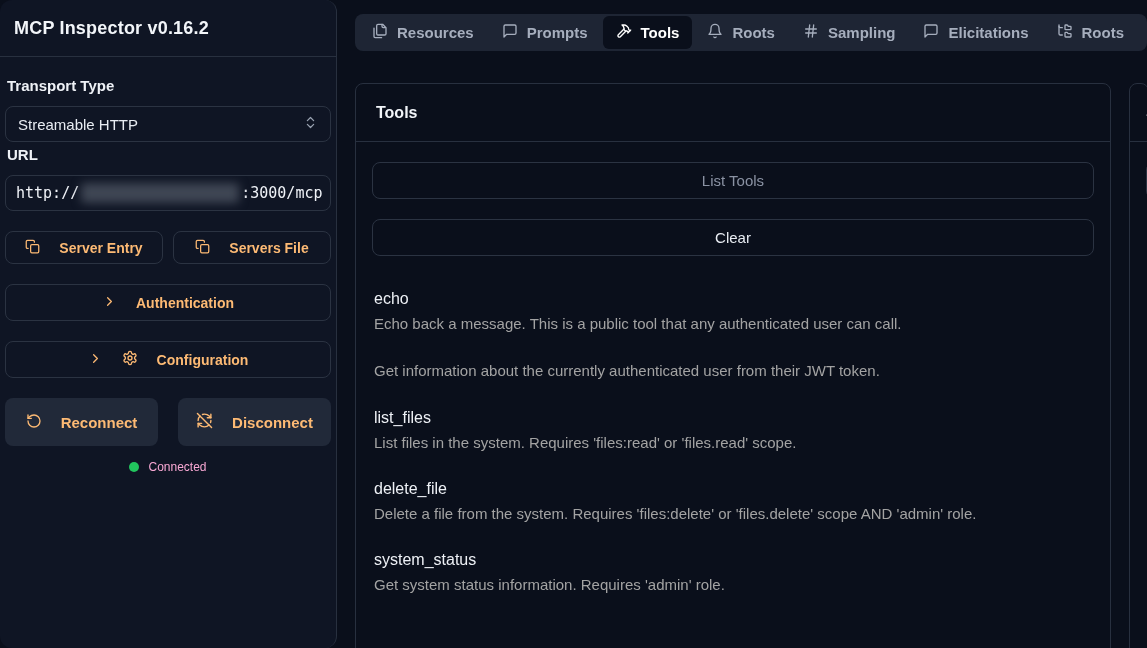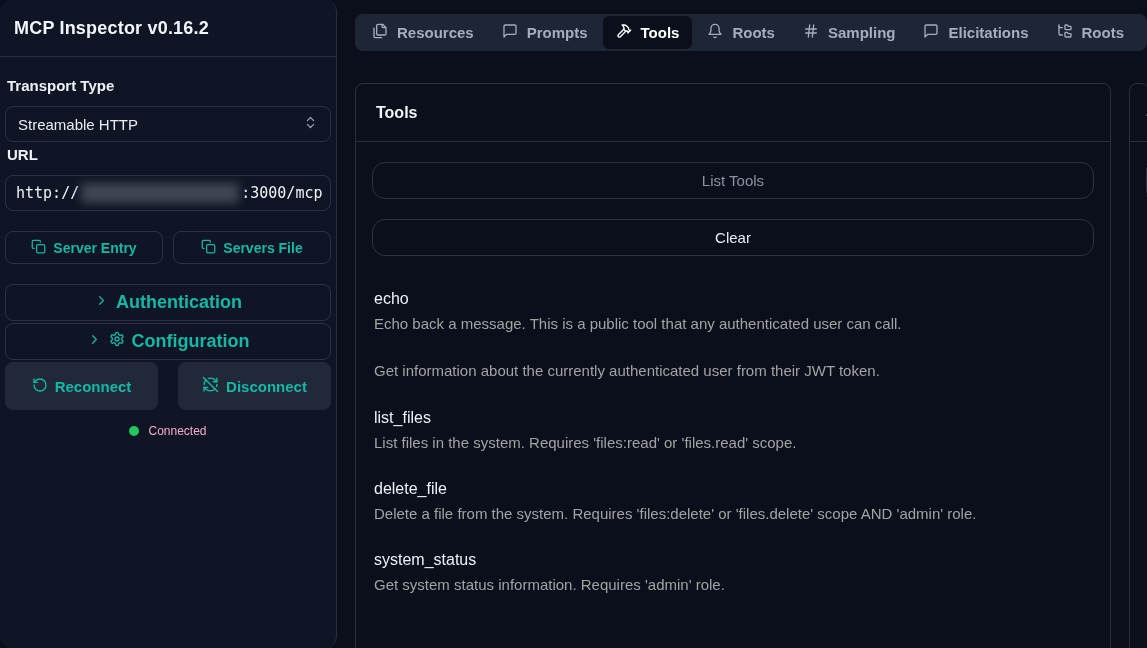--- a/index.html
+++ b/index.html
@@ -49,28 +49,28 @@
   }
   .redaction {
     display: inline-block; width: 158px; height: 20px;
     background: #3f4654; border-radius: 3px;
     filter: blur(5px); margin: 0 2px;
     flex: 0 0 auto;
   }
   .btn-row { display: flex; gap: 10px; margin-bottom: 20px; }
   .btn {
     border: 1px solid #2b3342; border-radius: 8px;
-    background: transparent; color: #14b8a6;
-    display: flex; align-items: center; justify-content: center; gap: 7px;
+    background: transparent; color: #fdba74;
+    display: flex; align-items: center; justify-content: center; gap: 19px;
     font-size: 14px; font-weight: 600; cursor: pointer;
     font-family: "Liberation Sans", sans-serif;
   }
   .btn svg { flex: 0 0 auto; }
   .btn-half { flex: 1; height: 33px; }
-  .btn-wide { width: 100%; height: 37px; margin-bottom: 2px; font-size: 18px; }
+  .btn-wide { width: 100%; height: 37px; margin-bottom: 20px; font-size: 14px; }
   .btn-filled { background: #212939; border: none; height: 48px; flex: 1; font-size: 15px; font-weight: 700; }
   .connect-row { display: flex; gap: 20px; margin-bottom: 14px; }
   .status-line {
     display: flex; align-items: center; justify-content: center; gap: 9px;
     font-size: 12px; color: #f9a8d4; margin-top: 1px;
   }
   .status-dot { width: 10px; height: 10px; border-radius: 50%; background: #22c55e; }
 
   
   .main { flex: 1; position: relative; padding: 14px 0 0 18px; min-width: 0; }
@@ -98,21 +98,21 @@
   }
   .tools-panel { width: 756px; flex: 0 0 756px; }
   .panel-header {
     height: 58px; display: flex; align-items: center;
     padding: 0 20px; border-bottom: 1px solid #28303f;
     font-size: 16px; font-weight: 700;
   }
   .panel-body { padding: 20px 16px 0 16px; }
   .action-btn {
     width: 100%; height: 37px;
-    border: 1px solid #2b3342; border-radius: 13px;
+    border: 1px solid #2b3342; border-radius: 8px;
     background: transparent;
     font-size: 15px; font-weight: 500; cursor: pointer;
     font-family: "Liberation Sans", sans-serif;
   }
   .action-btn.muted { color: #8a92a3; }
   .action-btn.normal { color: #e8ecf2; margin-top: 20px; }
   .tool-list { padding: 34px 18px 0 18px; }
   .tool-item { margin-bottom: 27px; cursor: pointer; }
   .tool-name { font-size: 16px; font-weight: 500; color: #eef1f6; margin-bottom: 6px; }
   .tool-desc { font-size: 15px; color: #a3a3a3; line-height: 1.35; }

